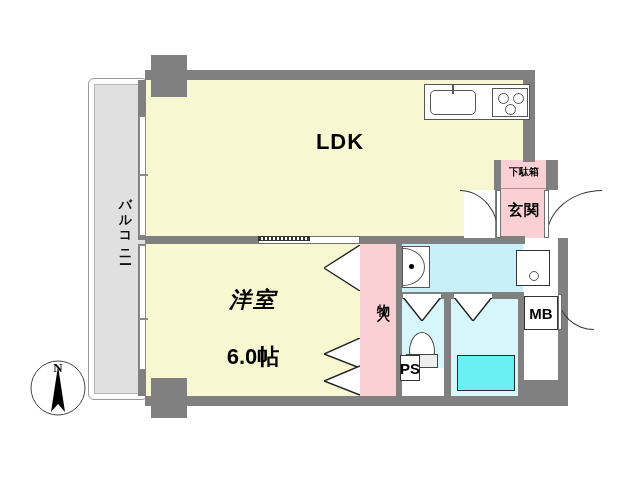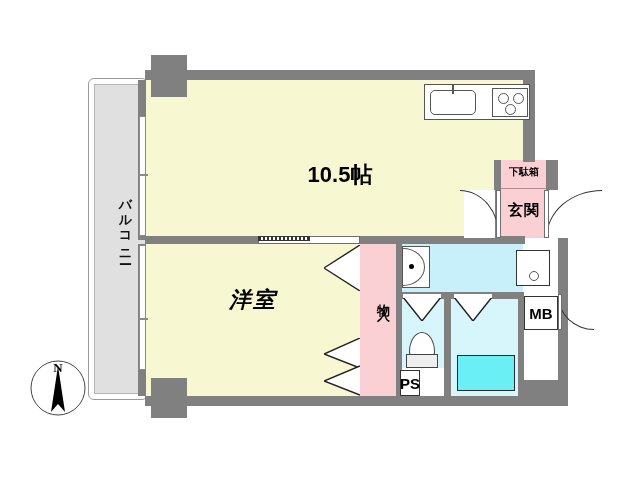--- a/index.html
+++ b/index.html
@@ -306,29 +306,30 @@
       <polyline points="0,0 19,24 38,0" fill="#ffffff" stroke="#222" stroke-width="1.4"></polyline>
     </svg>
   </div>
   <div class="abs room-white" style="left:454px; top:294px; width:38px; height:4px;"></div>
 
   <div class="toilet-bowl" style="left:409px; top:332px; width:26px; height:32px;"></div>
   <div class="toilet-tank" style="left:406px; top:354px; width:32px; height:14px;"></div>
 
   <div class="tub" style="left:457px; top:355px; width:58px; height:36px;"></div>
 
-  <div class="tagbox lbl-small" style="left:400px; top:370px; width:20px; height:26px;">PS</div>
+  <div class="tagbox lbl-small" style="left:400px; top:355px; width:20px; height:26px;">PS</div>
   <div class="tagbox lbl-small" style="left:524px; top:296px; width:34px; height:34px;">MB</div>
 
   <div class="door-arc arc-bl" style="left:558px; top:296px; width:36px; height:34px;"></div>
   <div class="door-leaf" style="left:558px; top:294px; width:4px; height:36px;"></div>
 
-  <div class="lbl lbl-ldk-sub" style="left:276px; top:163px; width:128px;">10.5帖</div>
+  <div class="lbl lbl-ldk" style="left:300px; top:130px; width:80px;">LDK</div>
 
   <div class="lbl lbl-room" style="left:212px; top:288px; width:82px;font-style:italic;">洋室</div>
+  <div class="lbl lbl-room-sub" style="left:196px; top:345px; width:114px;">6.0帖</div>
 
   <div class="lbl lbl-vert lbl-vert-mono" style="left:366px; top:294px; width:24px;">物入</div>
 
   <div class="lbl lbl-genkan" style="left:504px; top:202px; width:40px;">玄関</div>
   <div class="lbl lbl-geta" style="left:503px; top:167px; width:42px;">下駄箱</div>
 
   <div class="compass" style="left:26px; top:356px; width:64px; height:64px;">
     <svg width="64" height="64" viewBox="0 0 64 64">
       <circle cx="32" cy="32" r="27" fill="#ffffff" stroke="#444" stroke-width="1"></circle>
       <polygon points="32,10 25,56 32,48 39,56" fill="#000000"></polygon>

